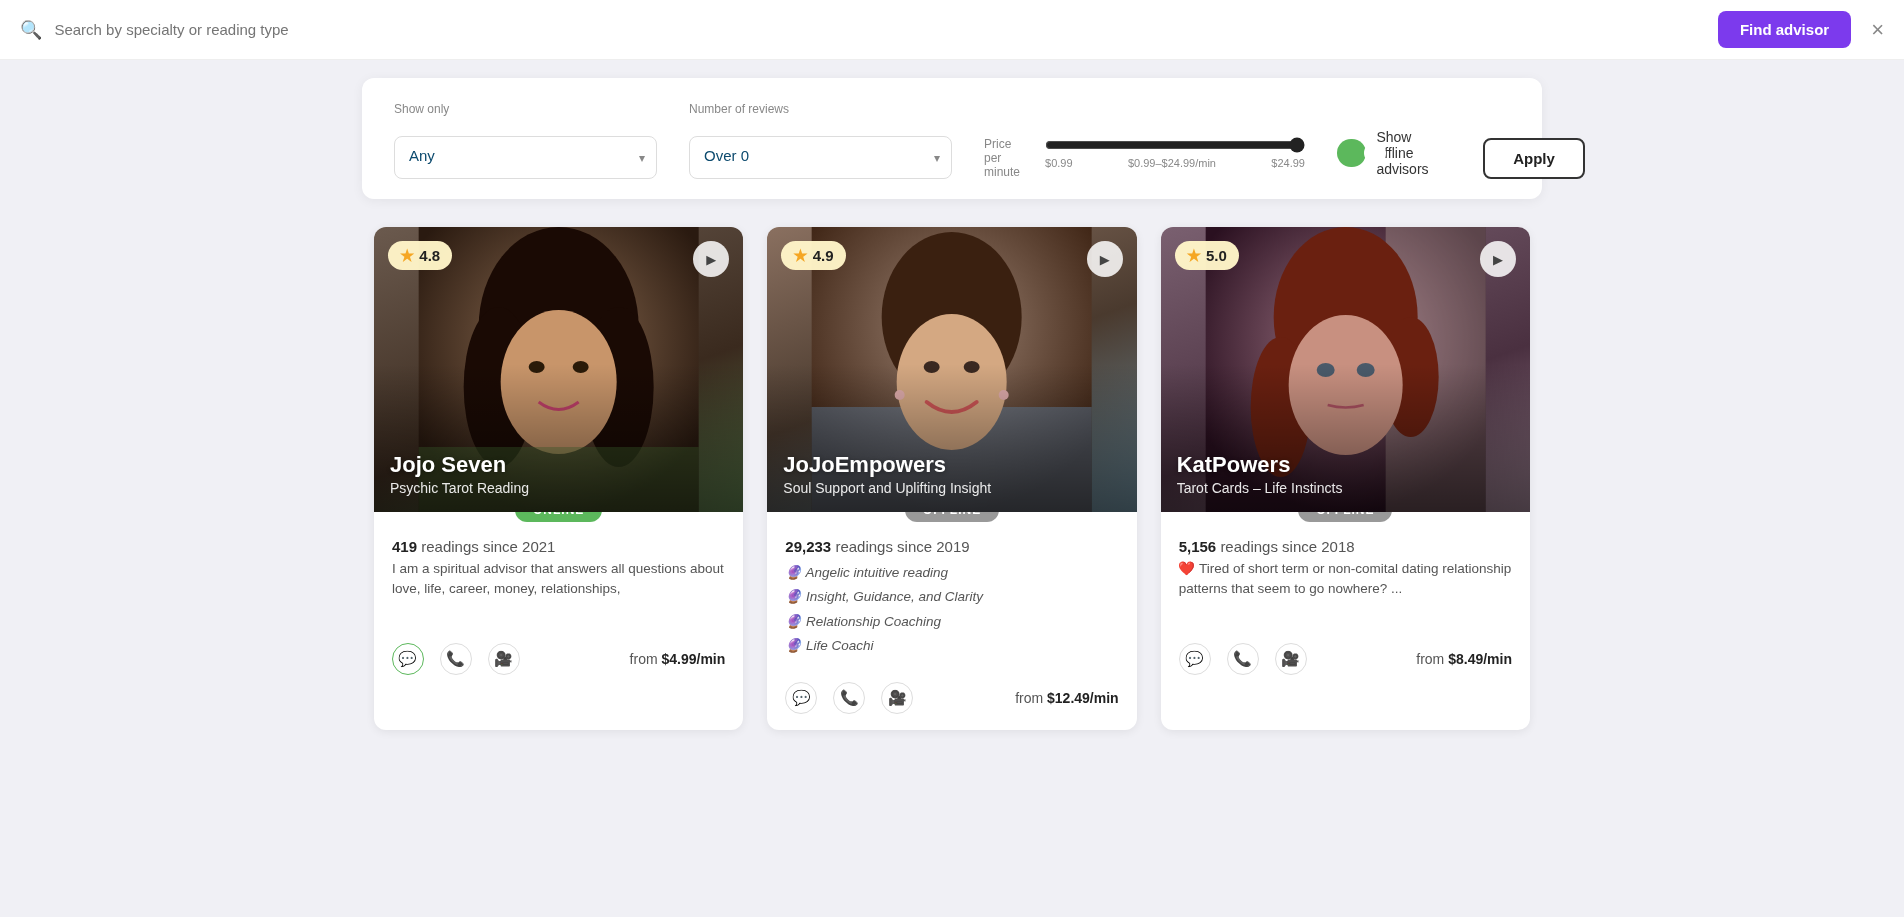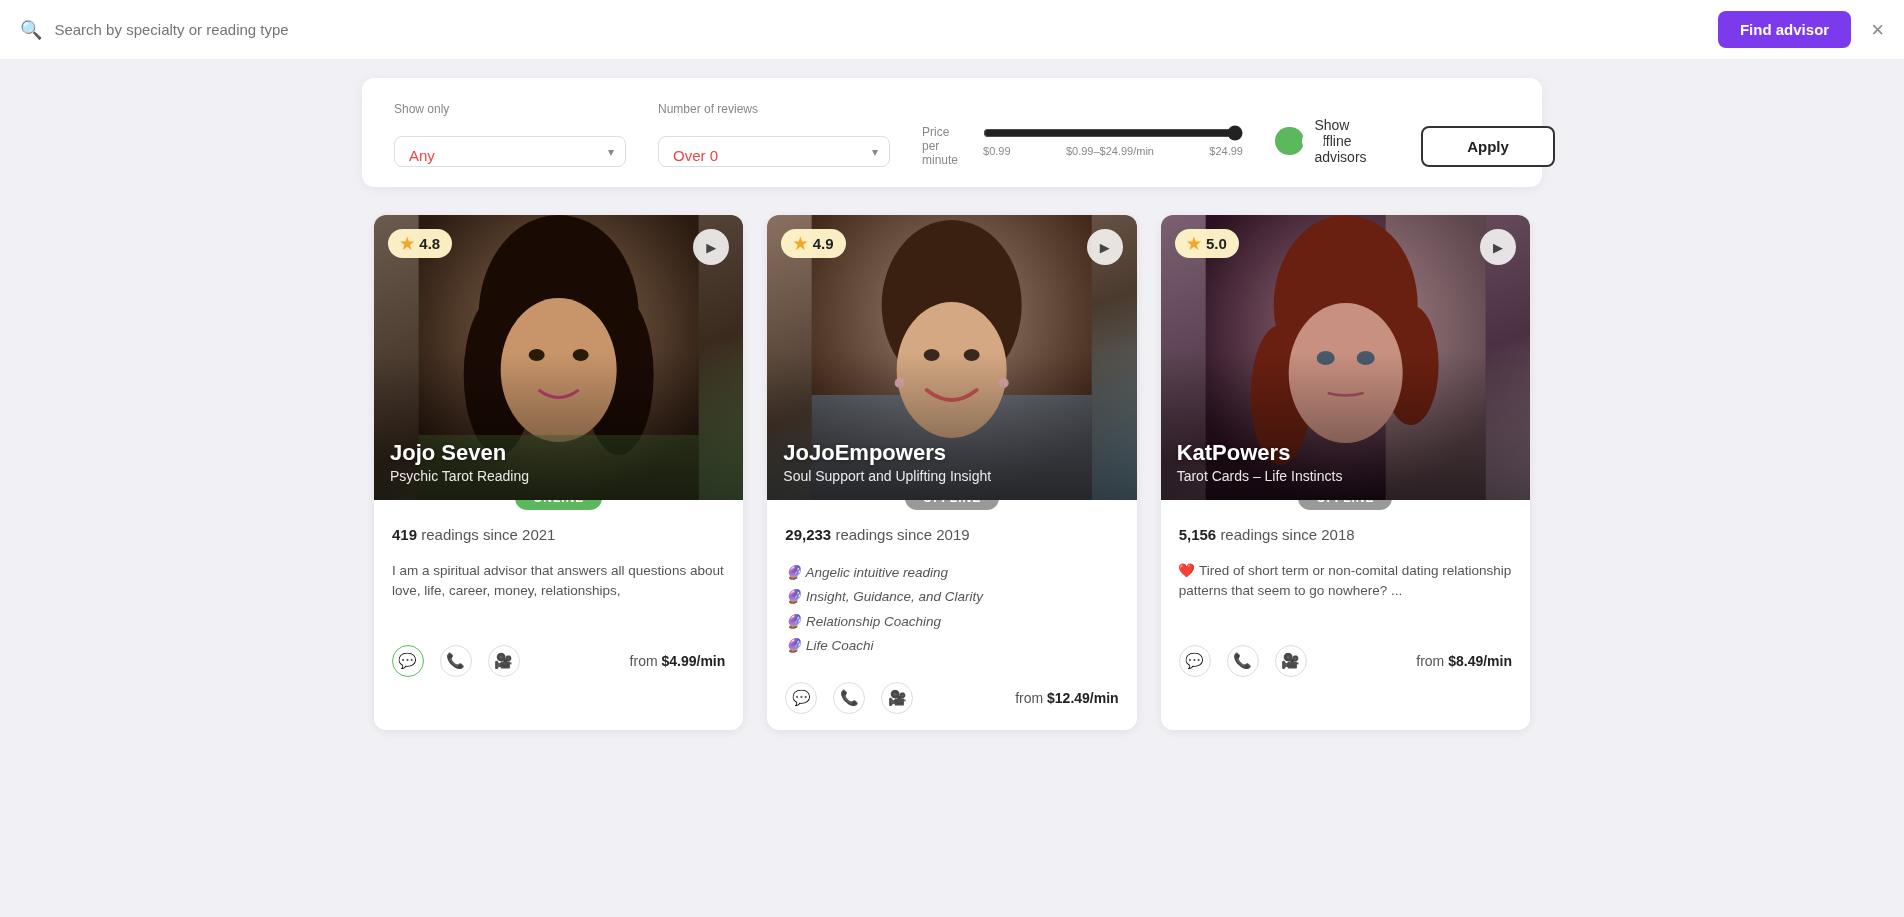--- a/index.html
+++ b/index.html
@@ -68,27 +68,27 @@
       gap: 20px;
     }
     .filter-label {
       font-size: 12px;
       color: #888;
       font-weight: 500;
     }
     .filter-select {
       border: 1.5px solid #ddd;
       border-radius: 8px;
-      padding: 10px 36px 2px 14px;
-      font-size: 15px;
-      color: #ef4444;
+      padding: 10px 36px 14px 14px;
+      font-size: 15px;
+      color: #0c4a6e;
       background: white;
       appearance: none;
       cursor: pointer;
-      width: 232px;
+      width: 263px;
       outline: none;
     }
     .select-wrapper {
       position: relative;
     }
     .select-arrow {
       position: absolute;
       right: 12px;
       top: 50%;
       transform: translateY(-50%);
@@ -153,21 +153,21 @@
       font-size: 14px;
       color: #333;
     }
 
     
     .apply-btn {
       border: 2px solid #333;
       background: white;
       color: #222;
       border-radius: 8px;
-      padding: 10px 44px;
+      padding: 10px 28px;
       font-size: 15px;
       font-weight: 600;
       cursor: pointer;
       align-self: flex-end;
     }
 
     
     .cards-grid {
       display: grid;
       grid-template-columns: repeat(3, 1fr);
@@ -283,21 +283,21 @@
       color: white;
     }
 
     
     .card-body {
       padding: 16px 18px 0;
     }
     .readings-line {
       font-size: 15px;
       color: #555;
-      margin-bottom: 18px;
+      margin-bottom: 4px;
     }
     .readings-count {
       font-weight: 700;
       color: #222;
     }
     .card-desc {
       font-size: 13.5px;
       color: #555;
       line-height: 1.5;
       min-height: 60px;

